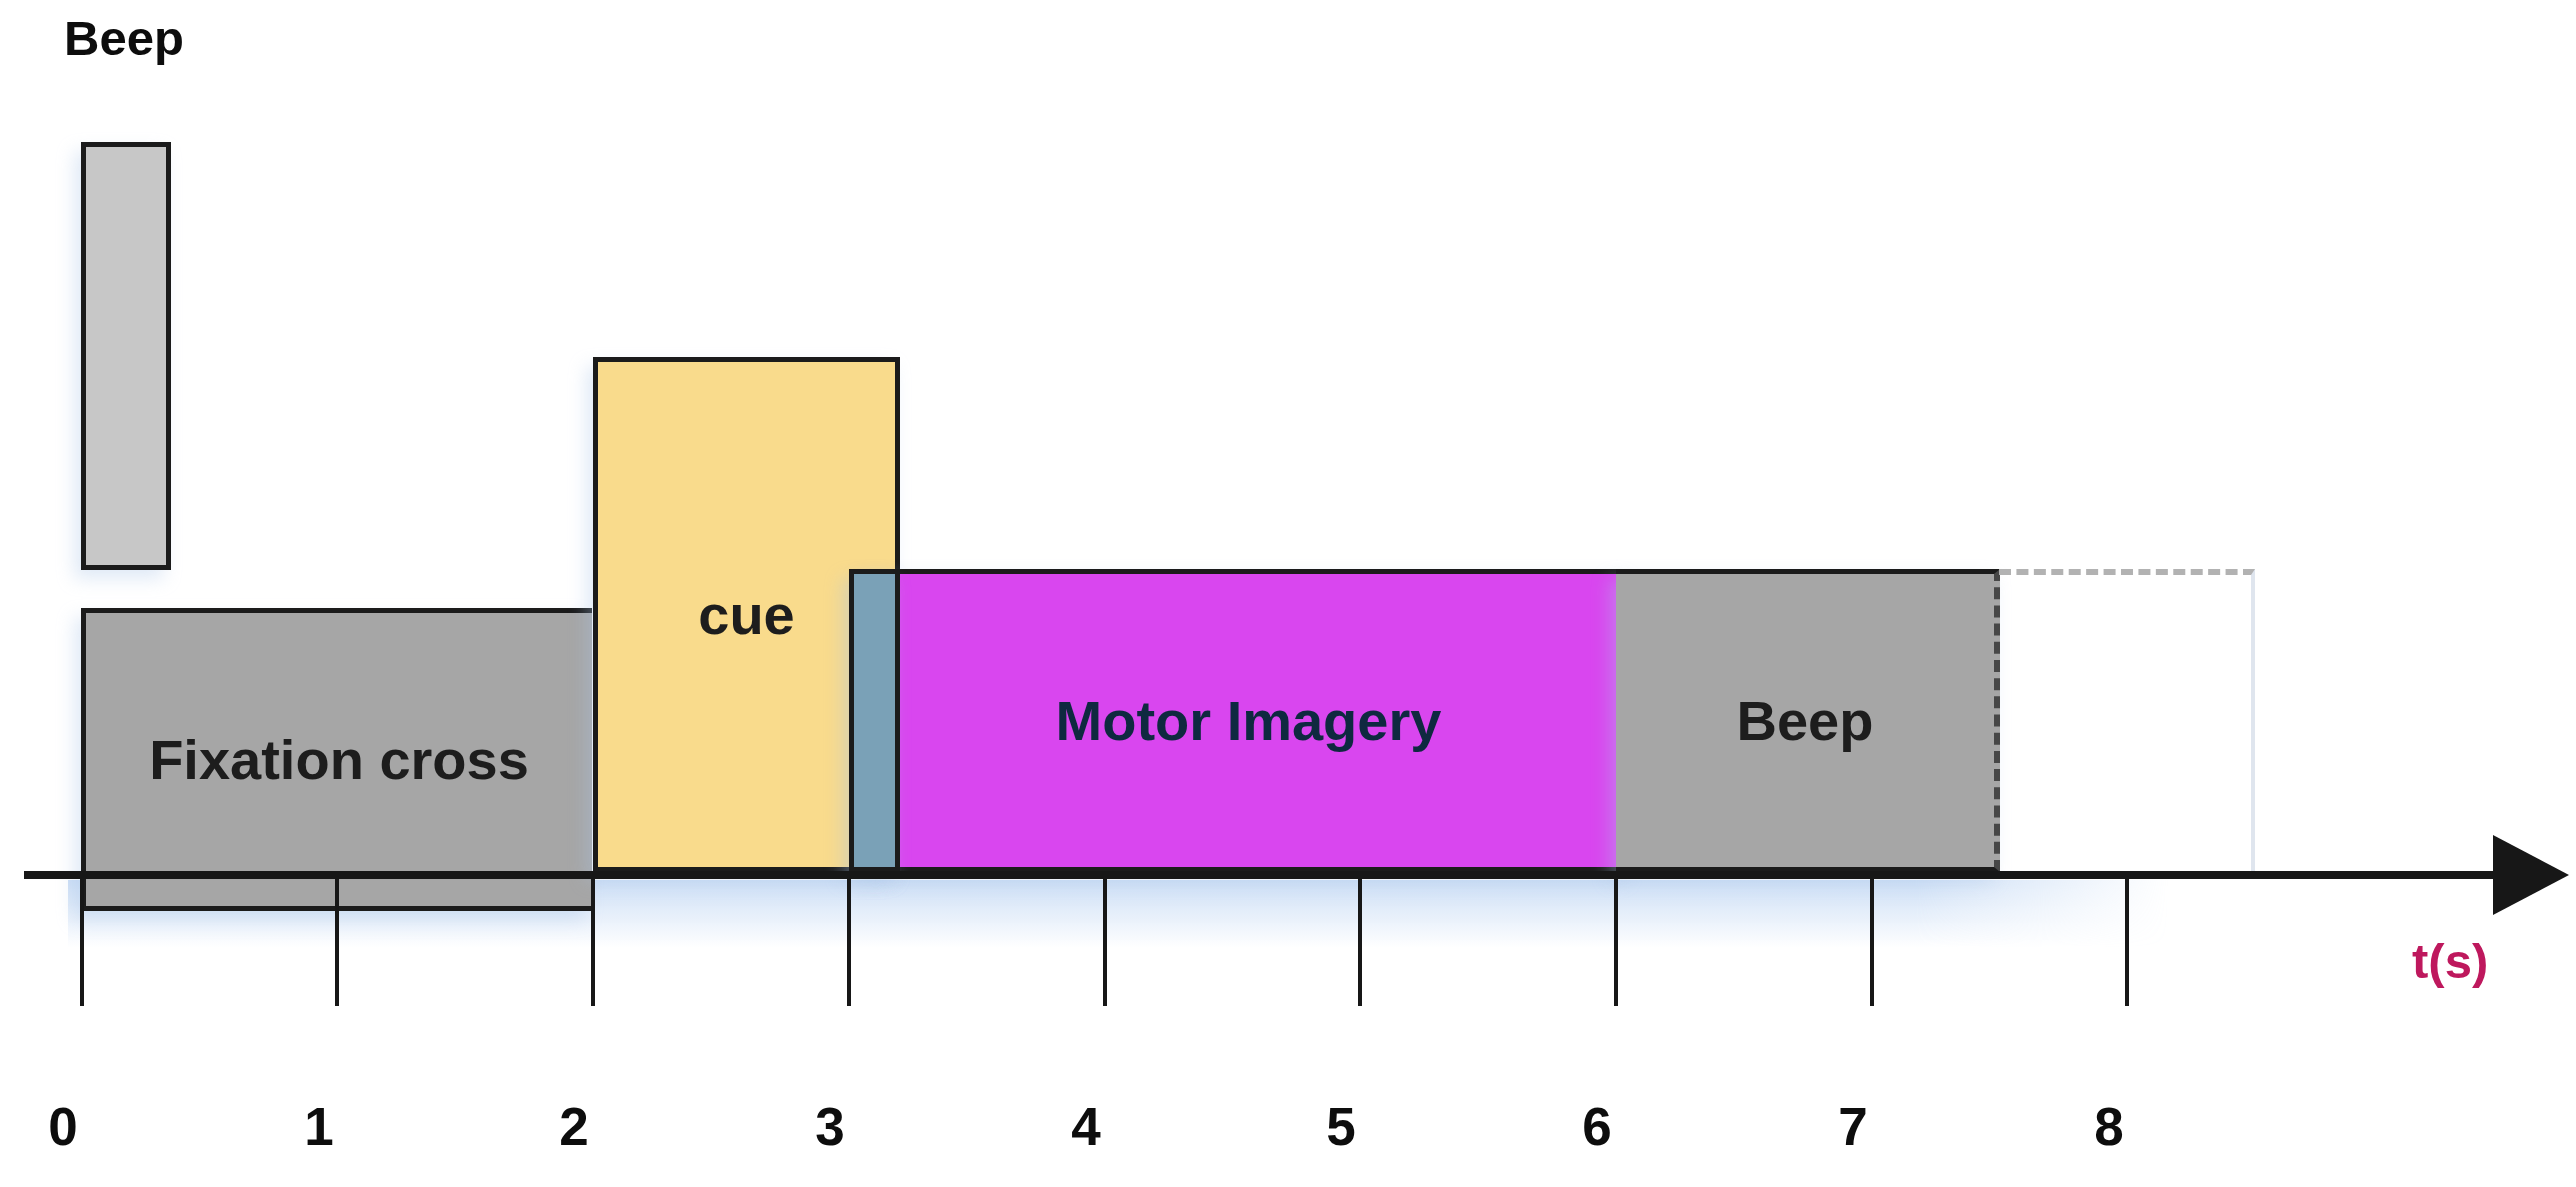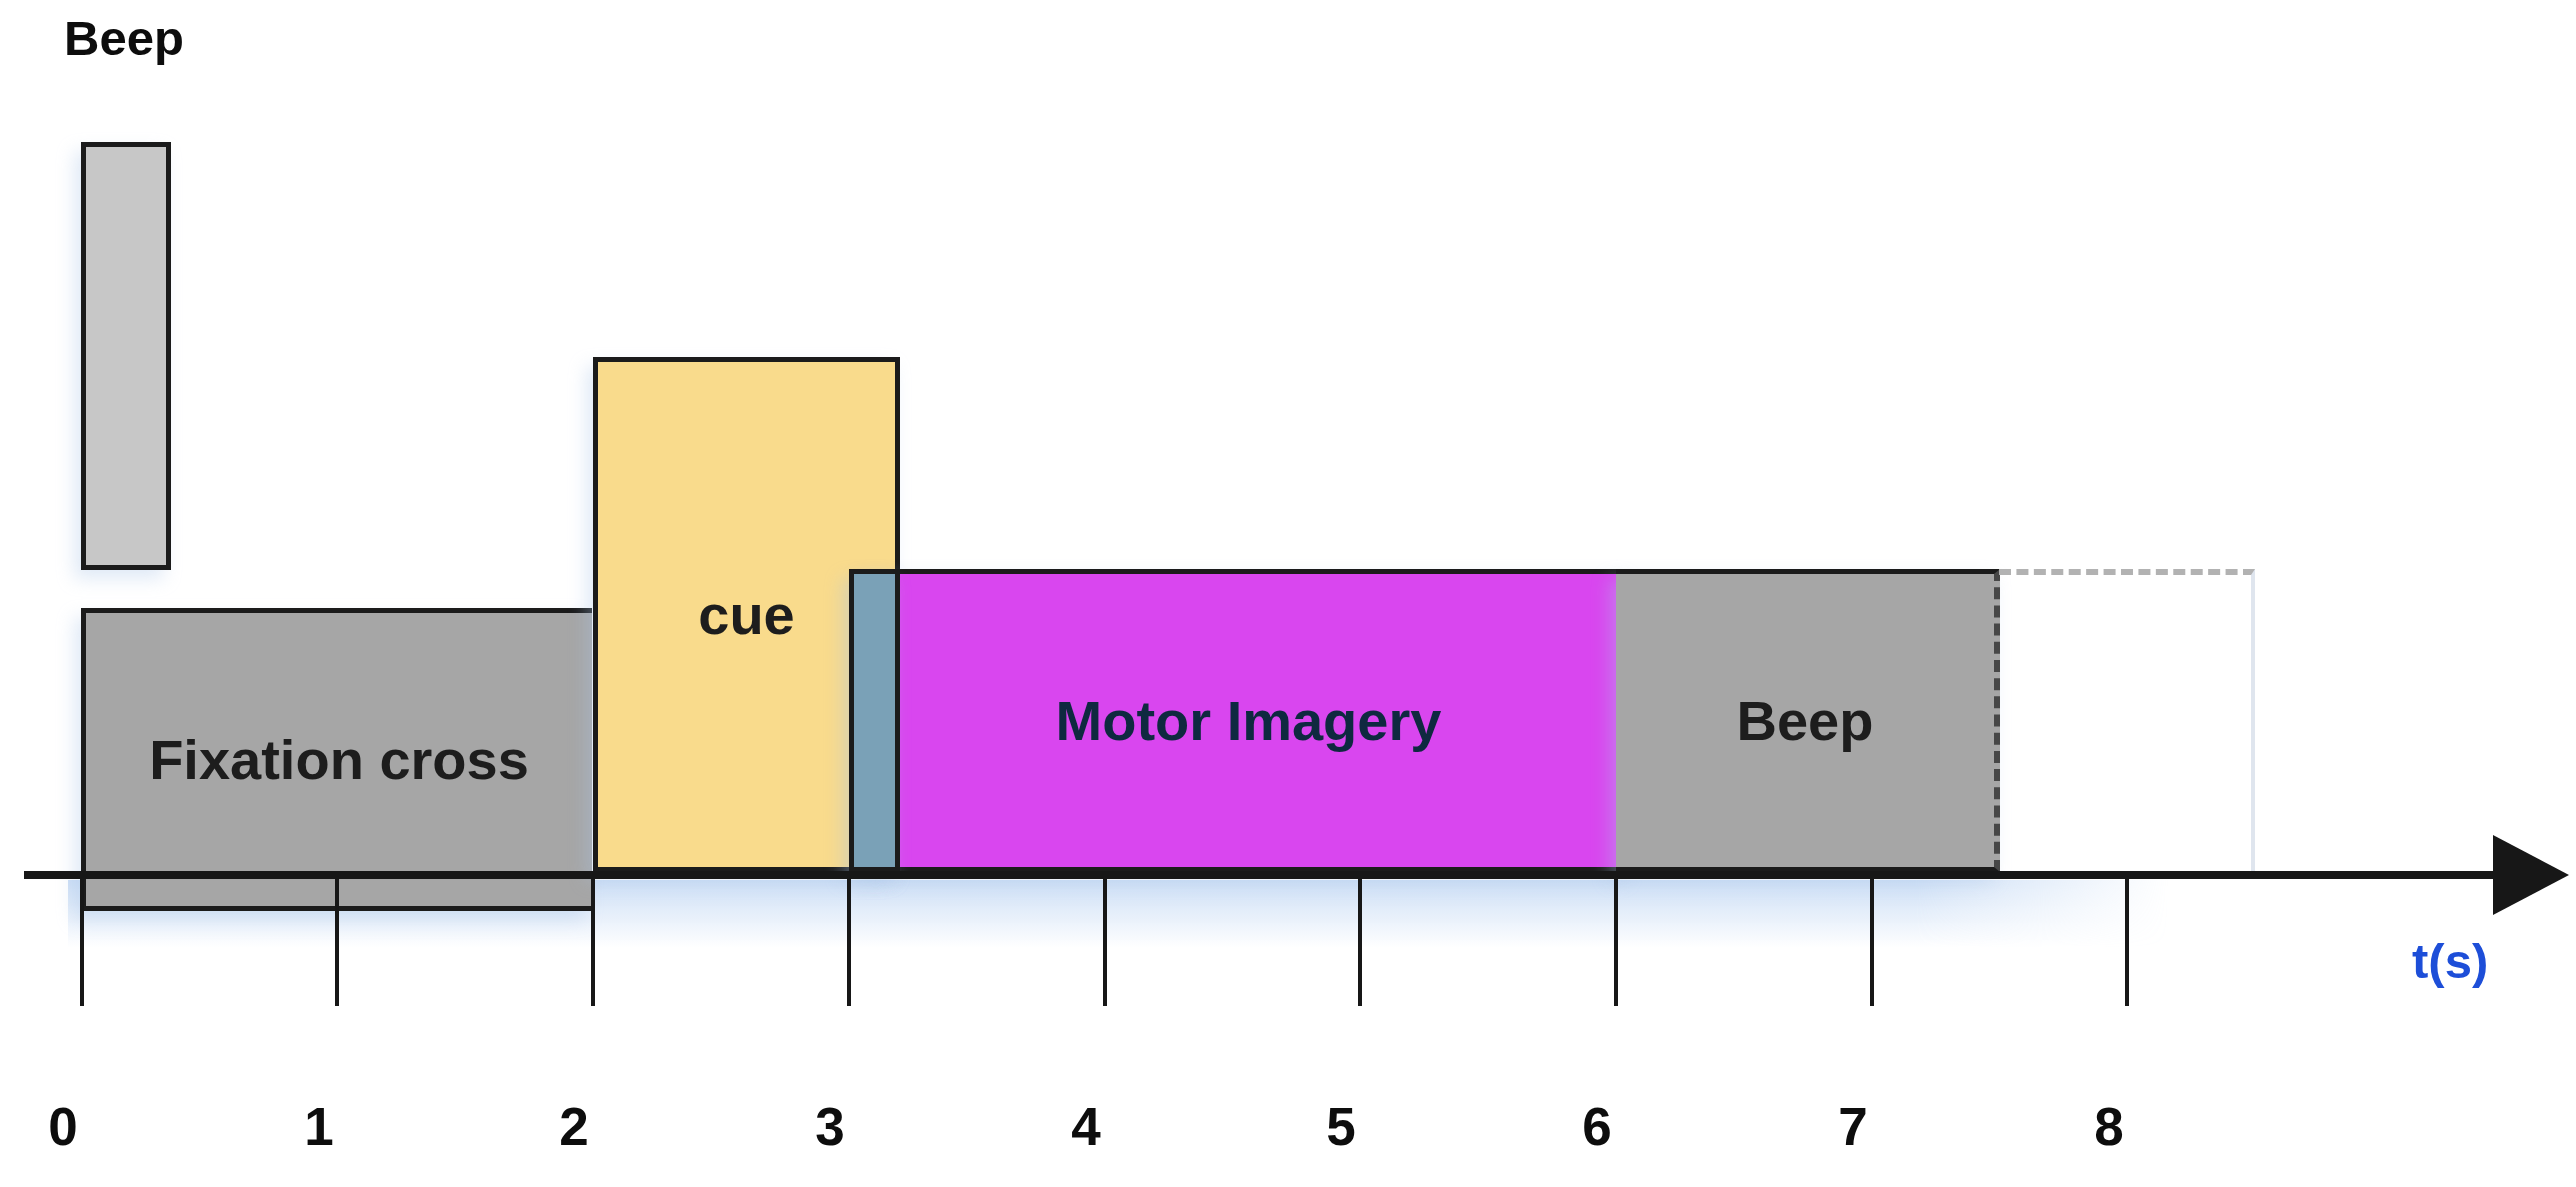--- a/index.html
+++ b/index.html
@@ -14,21 +14,21 @@
   .seg.ghost{background:transparent;border:none;border-top:6px dashed #b2b2b2;
              border-right:4.2px solid #dfe5ee;box-shadow:none;}
   .seg-label{font-weight:bold;font-size:56px;color:#1d1d1d;white-space:nowrap;}
   .axis-line{position:absolute;left:24px;top:871px;width:2477px;height:7.6px;background:#171717;}
   .axis-arrow{position:absolute;left:2493px;top:835px;width:0;height:0;
               border-left:76px solid #171717;border-top:40px solid transparent;
               border-bottom:40px solid transparent;}
   .tick{position:absolute;top:873px;width:4.2px;height:133px;background:#171717;}
   .tick-label{position:absolute;top:1096px;width:68px;text-align:center;
               font-weight:bold;font-size:53px;color:#0d0d0d;}
-  .axis-label{position:absolute;left:2412px;top:933px;font-size:49px;font-weight:bold;color:#1d4ed8;}
+  .axis-label{position:absolute;left:2412px;top:933px;font-size:49px;font-weight:bold;color:#be185d;}
   .beep-label{position:absolute;left:64px;top:10.2px;font-size:49px;font-weight:bold;color:#0d0d0d;}
   .glow{position:absolute;left:68px;top:880px;width:2100px;height:68px;
         background:linear-gradient(to bottom,rgba(163,196,238,0.55),rgba(255,255,255,0));
         -webkit-mask-image:linear-gradient(to right,#000 88%,transparent);
         mask-image:linear-gradient(to right,#000 88%,transparent);}
 </style>
 </head>
 <body>
 
 <div class="fig" id="fig">

